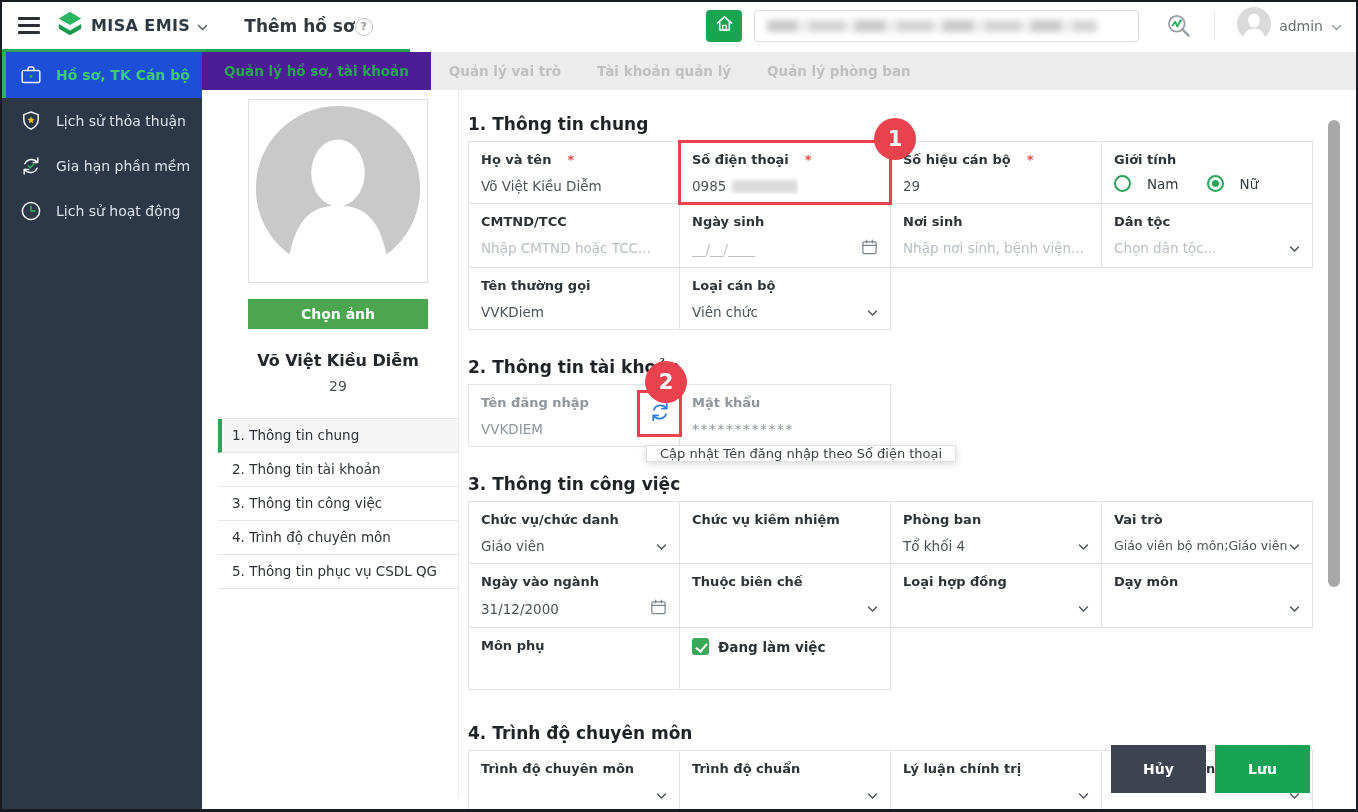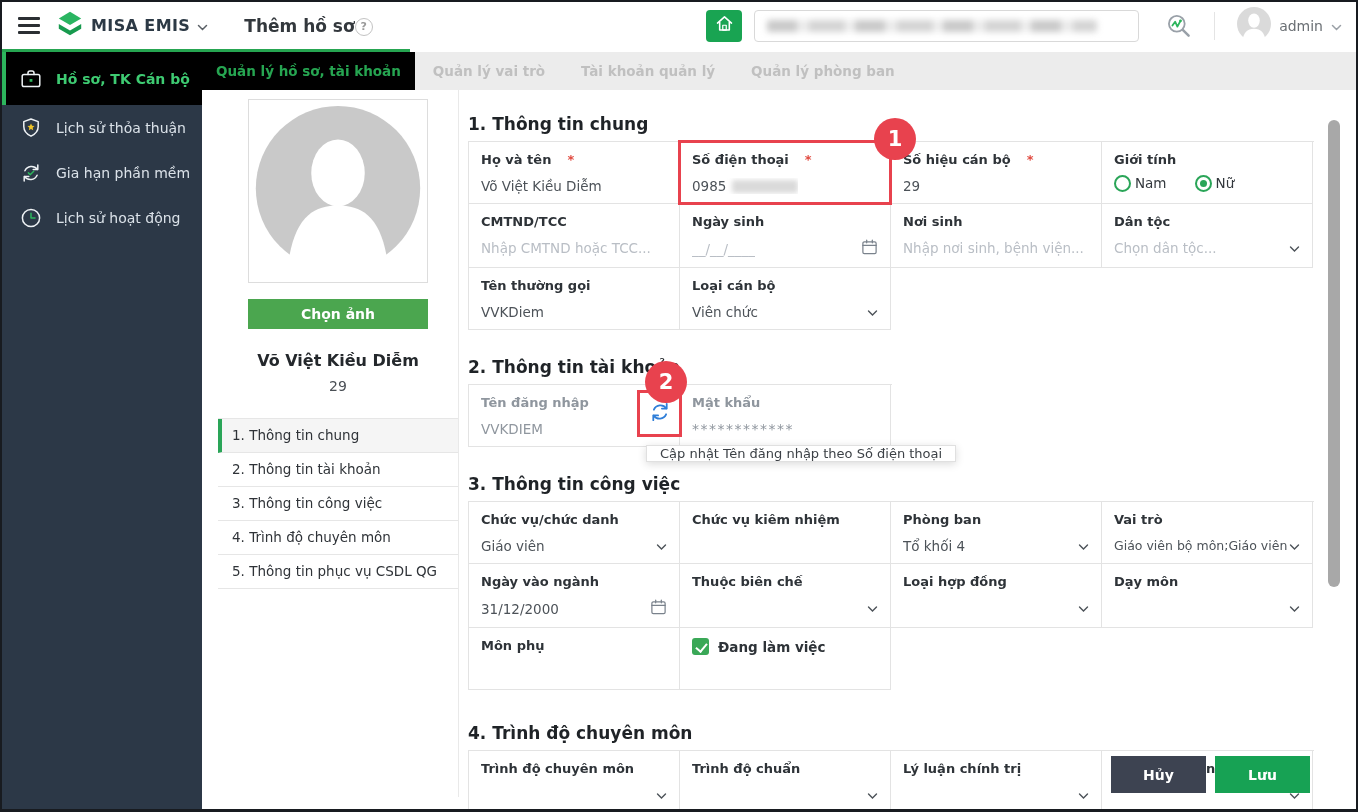--- a/index.html
+++ b/index.html
@@ -23,27 +23,27 @@
   .top-divider{width:1px;height:28px;background:#e4e4e4;margin:0 12px}
   .user-menu{display:flex;align-items:center;gap:8px;cursor:pointer}
   .user-name{font-size:14px;color:#6a6f74}
 
   
   .green-line{position:absolute;left:0;top:47px;width:408px;height:3px;background:#26a551;z-index:7}
 
   
   .sidebar{position:absolute;left:0;top:50px;bottom:0;width:200px;background:#2c3847;z-index:5}
   .side-item{display:flex;align-items:center;gap:13px;height:45px;padding-left:17px;color:#dbe2e9;font-size:14px;cursor:pointer;white-space:nowrap}
-  .side-item.active{height:53px;background:#000000;border-left:4px solid #2db55d;padding-left:13px;color:#3ecb72;font-weight:600}
+  .side-item.active{height:46px;background:#1d4ed8;border-left:4px solid #2db55d;padding-left:13px;color:#3ecb72;font-weight:600}
   .side-item .sicon{display:flex;flex:none}
 
   
   .tabbar{position:absolute;left:200px;top:50px;right:0;height:38px;background:#ececec;display:flex;z-index:4}
   .tab{display:flex;align-items:center;justify-content:center;padding:0 18px;font-size:13.5px;font-weight:600;color:#c0c0c0;cursor:pointer;white-space:nowrap}
-  .tab.active{min-width:208px;padding:0 14px;background:#000000;color:#26a551}
+  .tab.active{min-width:208px;padding:0 22px;background:#4c1d95;color:#26a551}
 
   
   .content{position:absolute;left:200px;top:88px;right:0;bottom:0;background:#fff}
   .vline{position:absolute;left:256px;top:0;bottom:12px;width:1px;background:#e9e9e9}
 
   .left-col{position:absolute;left:16px;top:9px;width:240px}
   .photo-box{width:180px;height:184px;margin:0 auto;border:1px solid #ddd;display:flex;align-items:flex-end;justify-content:center;overflow:hidden;background:#fff}
   .choose-photo{display:block;width:180px;height:30px;margin:16px auto;background:#4ba64f;color:#fff;border:none;font-family:inherit;font-size:14px;font-weight:700;cursor:pointer}
   .staff-name{margin-top:22px;text-align:center;font-size:16px;font-weight:700;color:#24282c}
   .staff-code{margin-top:8px;text-align:center;font-size:14px;color:#4a4f55}
@@ -63,39 +63,39 @@
   .req{color:#e14b41;font-weight:700}
   .val-row{margin-top:9px;display:flex;align-items:center;justify-content:space-between;font-size:13.5px;color:#4c5258;min-height:19px;cursor:pointer}
   .val-row .vtext{white-space:nowrap;overflow:hidden}
   .val-row .vtext.small{font-size:12.5px}
   .ph{color:#b9bec5}
   .muted .flabel,.muted .val-row{color:#8f969e;font-weight:600}
   .muted .val-row{font-weight:400}
   .pwd{letter-spacing:1.5px;font-size:14px}
 
   .radio-row{margin-top:8px;display:flex;gap:28px;align-items:center;font-size:13.5px;color:#33383d}
-  .radio-opt{display:flex;align-items:flex-start;gap:4px;cursor:pointer}
+  .radio-opt{display:flex;align-items:center;gap:16px;cursor:pointer}
   .radio{width:17px;height:17px;border:2px solid #2aa558;border-radius:50%;position:relative;background:#fff;flex:none}
   .radio.checked::after{content:"";position:absolute;left:3px;top:3px;width:7px;height:7px;border-radius:50%;background:#2aa558}
 
   .check-row{display:flex;align-items:center;gap:9px;font-size:13.5px;font-weight:600;color:#2e3338;cursor:pointer}
   .cbox{width:17px;height:17px;background:#3aa857;border-radius:3px;position:relative;flex:none}
   .cbox::after{content:"";position:absolute;left:5.5px;top:2.5px;width:5px;height:9px;border:solid #fff;border-width:0 2px 2px 0;transform:rotate(40deg)}
 
   
   .hl-box{position:absolute;left:-2px;top:-2px;right:-2px;bottom:-2px;border:3px solid #e8424e;z-index:3;pointer-events:none}
   .badge{position:absolute;width:42px;height:42px;border-radius:50%;background:#e8424e;color:#fff;font-size:21px;font-weight:700;display:flex;align-items:center;justify-content:center;z-index:4}
   .badge.b1{top:-24px;right:-26px}
   .badge.b2{left:176px;top:-24px}
   .blur-chip{display:inline-block;width:66px;height:13px;margin-left:6px;background:#dadada;border-radius:2px;filter:blur(2.5px);vertical-align:middle}
   .sync-box{position:absolute;left:168px;top:5px;width:45px;height:47px;border:3px solid #e8424e;background:#fff;display:flex;align-items:center;justify-content:center;z-index:3;cursor:pointer}
   .tooltip{position:absolute;left:177px;top:60px;background:#fff;border:1px solid #e0e0e0;box-shadow:0 2px 8px rgba(0,0,0,.15);padding:0 13px;font-size:13px;color:#3c4146;white-space:nowrap;z-index:5}
 
   .footer-actions{position:absolute;right:46px;bottom:16px;display:flex;gap:9px;z-index:6}
-  .btn{width:95px;height:37px;border:none;border-radius:0;color:#fff;font-family:inherit;font-size:14px;font-weight:700;cursor:pointer}
+  .btn{width:95px;height:48px;border:none;border-radius:0;color:#fff;font-family:inherit;font-size:14px;font-weight:700;cursor:pointer}
   .btn.cancel{background:#3d4351}
   .btn.save{background:#17a254}
 
   .scroll-thumb{position:absolute;right:16px;top:30px;width:12px;height:467px;background:#a8a8a8;border-radius:6px;cursor:grab}
 </style>
 </head>
 <body>
 
 <div class="frame">
 

